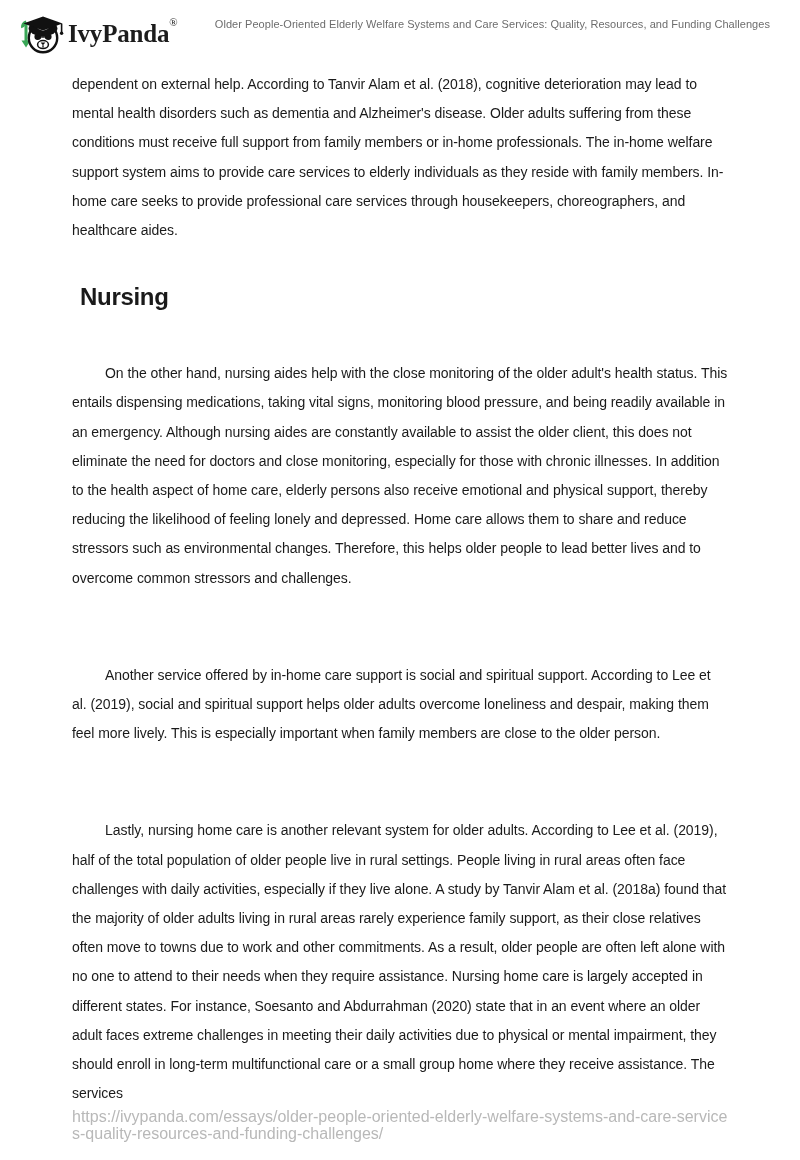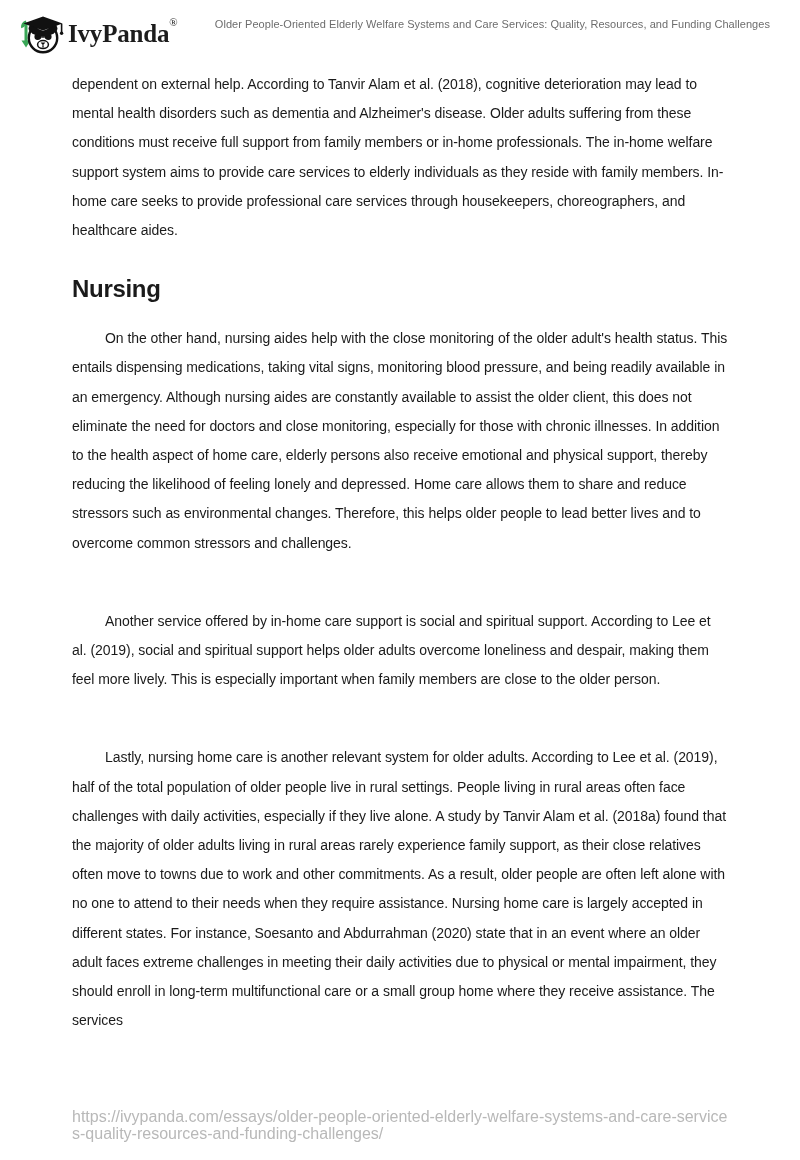--- a/index.html
+++ b/index.html
@@ -77,24 +77,24 @@
     width: 657px;
   }
   p.para {
     margin: 0;
     font-size: 14px;
     line-height: 29.2px;
     color: #1a1a1a;
     text-align: left;
     letter-spacing: -0.05px;
   }
-  p.para.indent { text-indent: 33px; }
+  p.para.indent { text-indent: 33px; margin-top: 19px; }
 
   h2.section-heading {
-    margin: 0;
+    margin: 8px;
     font-size: 24px;
     font-weight: bold;
     line-height: 30px;
     color: #1a1a1a;
     letter-spacing: -0.3px;
   }
 
   .gap-before-heading { height: 29px; }
   .gap-after-heading  { height: 20px; }
 

